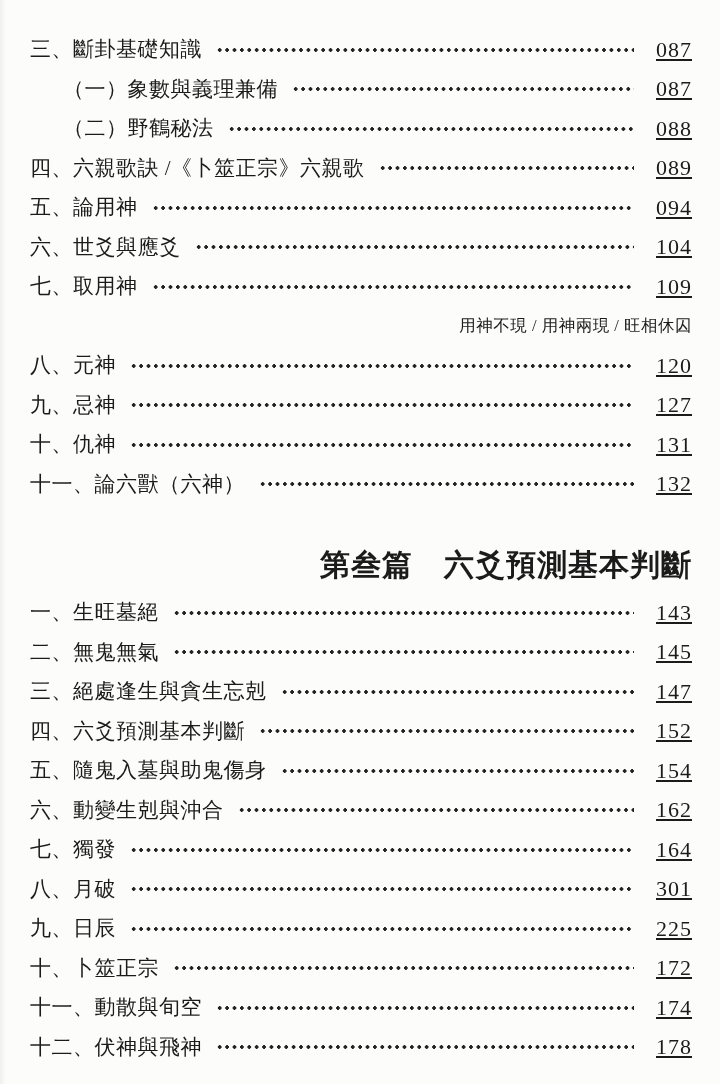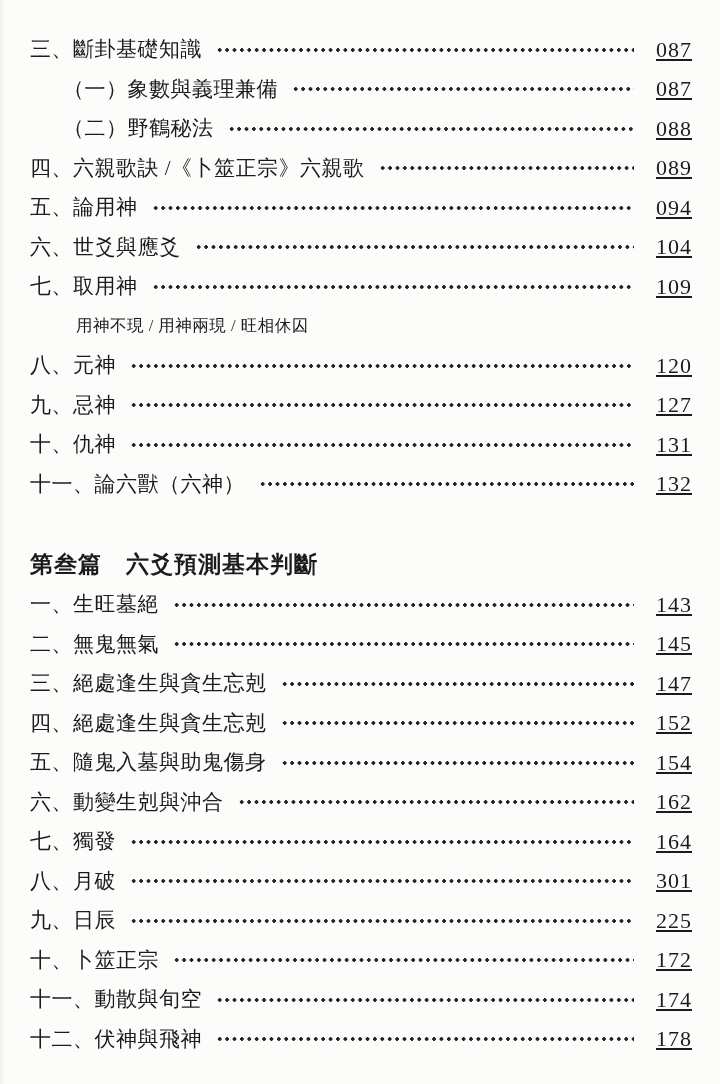--- a/index.html
+++ b/index.html
@@ -22,37 +22,38 @@
   .page::before {
     content: "";
     position: absolute;
     left: 0; top: 0; bottom: 0;
     width: 6px;
     background: linear-gradient(to right, rgba(0,0,0,0.05), rgba(0,0,0,0));
     pointer-events: none;
   }
   .toc-section { margin: 0; }
   .section-heading {
-    font-size: 23px;
+    font-size: 30px;
     font-weight: bold;
     line-height: 40px;
     height: 40px;
-    margin: 41px 0 0 0;
+    margin: 41px 0 8px 0;
     letter-spacing: 1px;
     white-space: nowrap;
+    text-align: right;
   }
   .toc-entry {
     display: flex;
     align-items: center;
     height: 39.5px;
     font-size: 21px;
     line-height: 1;
   }
   .toc-entry.lvl1 { padding-left: 33px; justify-content: flex-end; }
-  .toc-entry.lvl2 { padding-left: 46px; font-size: 16.5px; }
+  .toc-entry.lvl2 { padding-left: 46px; font-size: 16.5px; justify-content: flex-end; }
   .entry-label {
     white-space: nowrap;
     letter-spacing: 0.5px;
   }
   .dot-leader {
     flex: 1;
     align-self: stretch;
     margin: 0 12px 0 14px;
     background-image: radial-gradient(circle, #232323 1.7px, rgba(0,0,0,0) 1.9px);
     background-size: 7.4px 8px;
@@ -164,21 +165,21 @@
     <span class="page-number">145</span>
   </div>
 
   <div class="toc-entry lvl0">
     <span class="entry-label">三、絕處逢生與貪生忘剋</span>
     <span class="dot-leader"></span>
     <span class="page-number">147</span>
   </div>
 
   <div class="toc-entry lvl0">
-    <span class="entry-label">四、絕處逢生與貪生忘剋</span>
+    <span class="entry-label">四、六爻預測基本判斷</span>
     <span class="dot-leader"></span>
     <span class="page-number">152</span>
   </div>
 
   <div class="toc-entry lvl0">
     <span class="entry-label">五、隨鬼入墓與助鬼傷身</span>
     <span class="dot-leader"></span>
     <span class="page-number">154</span>
   </div>
 

